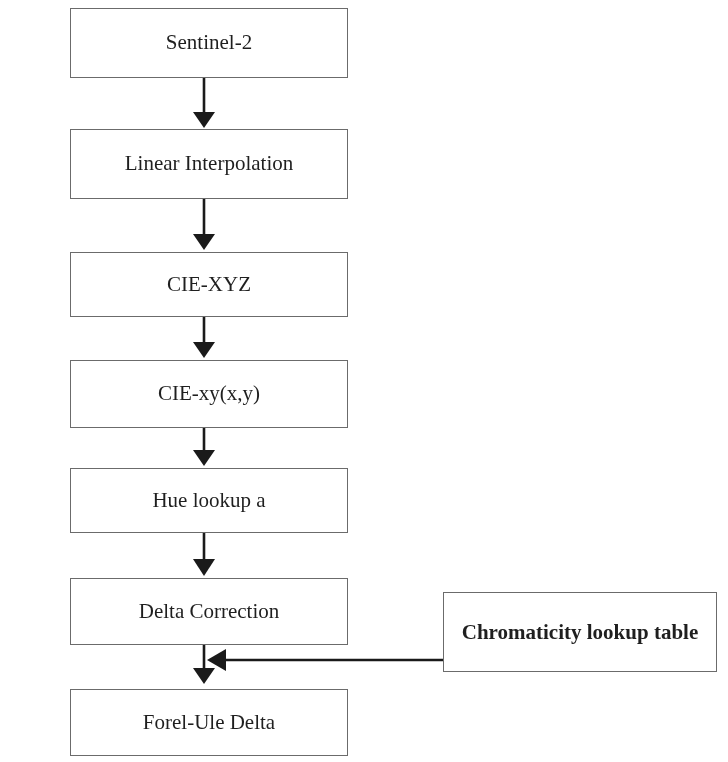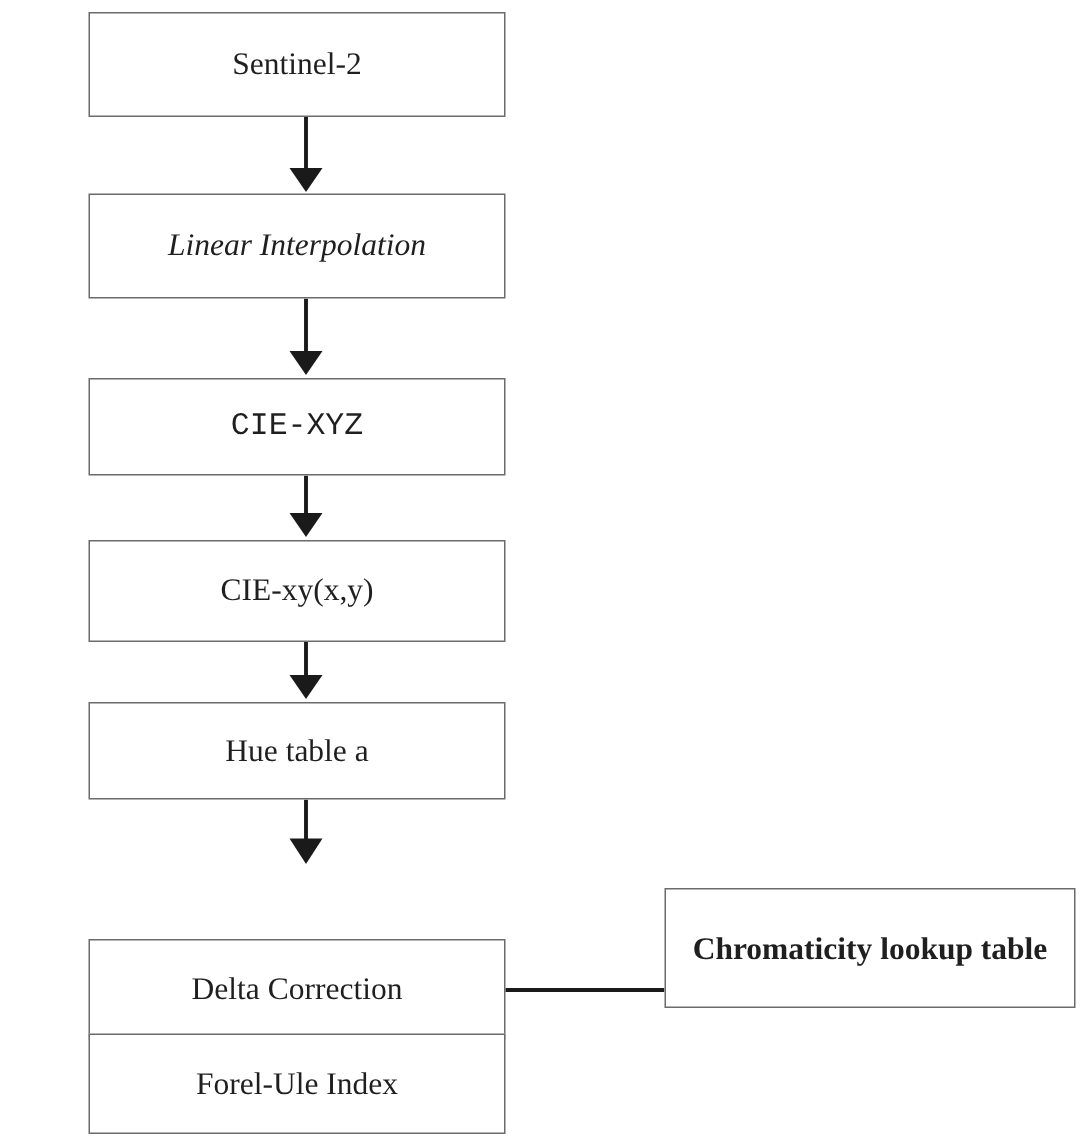--- a/index.html
+++ b/index.html
@@ -14,38 +14,38 @@
     position: relative;
     width: 728px;
     height: 762px;
     background: var(--background);
     font-family: "Liberation Serif", "DejaVu Serif", serif;
     color: var(--text);
     overflow: hidden;
   }
   .node {
     position: absolute;
-    left: 59px;
+    left: 70px;
     width: 278px;
     border: 1.4px solid var(--box-border);
     background: var(--background);
     display: flex;
     align-items: center;
     justify-content: center;
     text-align: center;
     font-size: 21px;
     line-height: 1.32;
   }
   .node .it { }
   .n0 { top: 8px;   height: 70px; }
-  .n1 { top: 129px; height: 70px; font-style: italic; }
-  .n2 { top: 252px; height: 65px; font-family: Liberation Mono, monospace; }
+  .n1 { top: 129px; height: 70px; }
+  .n2 { top: 252px; height: 65px; }
   .n3 { top: 360px; height: 68px; }
   .n4 { top: 468px; height: 65px; }
-  .n5 { top: 578px; height: 67px; margin-top: 48px; }
+  .n5 { top: 578px; height: 67px; }
   .n6 { top: 689px; height: 67px; }
   .side-node {
     position: absolute;
     left: 443px;
     top: 592px;
     width: 274px;
     height: 80px;
     border: 1.4px solid var(--box-border);
     background: var(--background);
     display: flex;
@@ -120,28 +120,28 @@
 
   <div class="node n2">
     <span>CIE-XYZ</span>
   </div>
 
   <div class="node n3">
     <span><span>CIE-xy(</span><span class="it">x,y</span><span>)</span></span>
   </div>
 
   <div class="node n4">
-    <span><span>Hue table </span><span class="it">a</span><span></span></span>
+    <span><span>Hue lookup </span><span class="it">a</span><span></span></span>
   </div>
 
   <div class="node n5">
     <span>Delta Correction</span>
   </div>
 
   <div class="node n6">
-    <span>Forel-Ule Index</span>
+    <span>Forel-Ule Delta</span>
   </div>
 
   <div class="side-node">
     <span>Chromaticity lookup table</span>
   </div>
 
 </div>
 
 </body></html>

